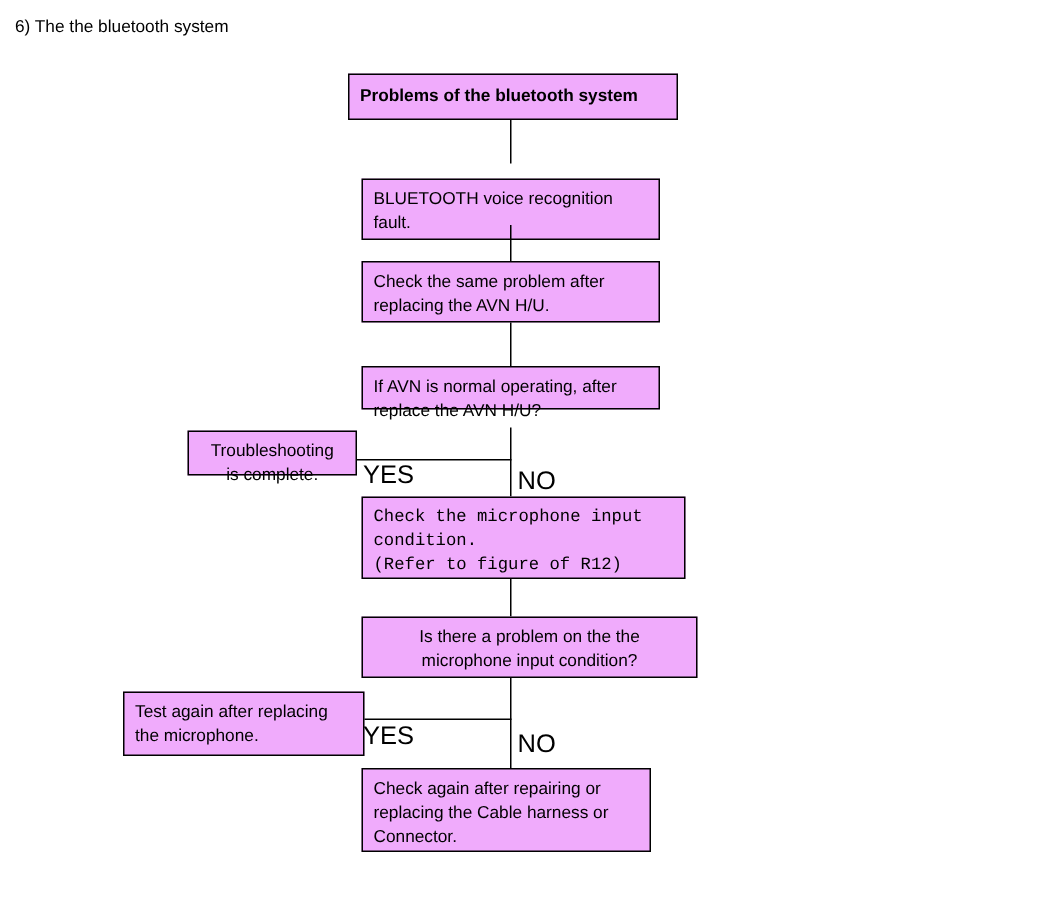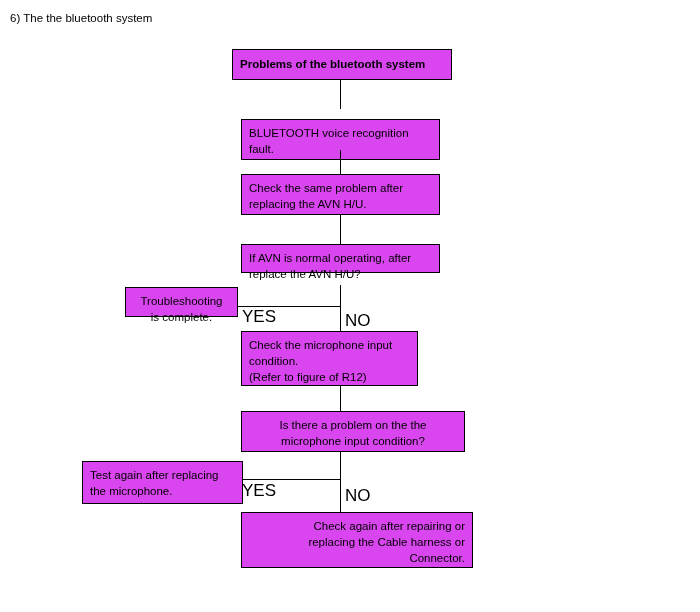--- a/index.html
+++ b/index.html
@@ -25,21 +25,21 @@
     left: 10px;
     top: 11px;
     font-size: 11.5px;
     line-height: 14px;
     white-space: nowrap;
   }
   .box {
     position: absolute;
     box-sizing: border-box;
     border: 1px solid #000000;
-    background: #d946ef;
+    background: #f0abfc;
     font-size: 11.5px;
     line-height: 16px;
     padding: 5px 7px 4px 7px;
     white-space: pre-line;
   }
   .box.title {
     font-weight: bold;
     border: 1.6px solid #000000;
     padding-top: 6px;
   }
@@ -87,35 +87,35 @@
 
   <div class="vline" style="left:340px; top:285px; height:46px;"></div>
   <div class="hline" style="left:238px; top:306px; width:103px;"></div>
 
   <div class="box" style="left:125px; top:287px; width:113px; height:30px;text-align:center;">Troubleshooting
 is complete.</div>
 
   <div class="branch-label" style="left:242px; top:310px;">YES</div>
   <div class="branch-label" style="left:345px; top:314px;">NO</div>
 
-  <div class="box" style="left:241px; top:331px; width:177px; height:55px;">Check the microphone input
+  <div class="box" style="left:241px; top:331px; width:216px; height:55px;font-family:Liberation Mono, monospace;">Check the microphone input
 condition.
 (Refer to figure of R12)</div>
 
   <div class="vline" style="left:340px; top:386px; height:25px;"></div>
 
   <div class="box" style="left:241px; top:411px; width:224px; height:41px;text-align:center;">Is there a problem on the the
 microphone input condition?</div>
 
   <div class="vline" style="left:340px; top:452px; height:60px;"></div>
   <div class="hline" style="left:237px; top:479px; width:104px;"></div>
 
   <div class="box" style="left:82px; top:461px; width:161px; height:43px;">Test again after replacing
 the microphone.</div>
 
   <div class="branch-label" style="left:242px; top:484px;">YES</div>
   <div class="branch-label" style="left:345px; top:489px;">NO</div>
 
-  <div class="box" style="left:241px; top:512px; width:232px; height:56px;text-align:right;">Check again after repairing or
+  <div class="box" style="left:241px; top:512px; width:193px; height:56px;">Check again after repairing or
 replacing the Cable harness or
 Connector.</div>
 
 </div>
 
 </body></html>

